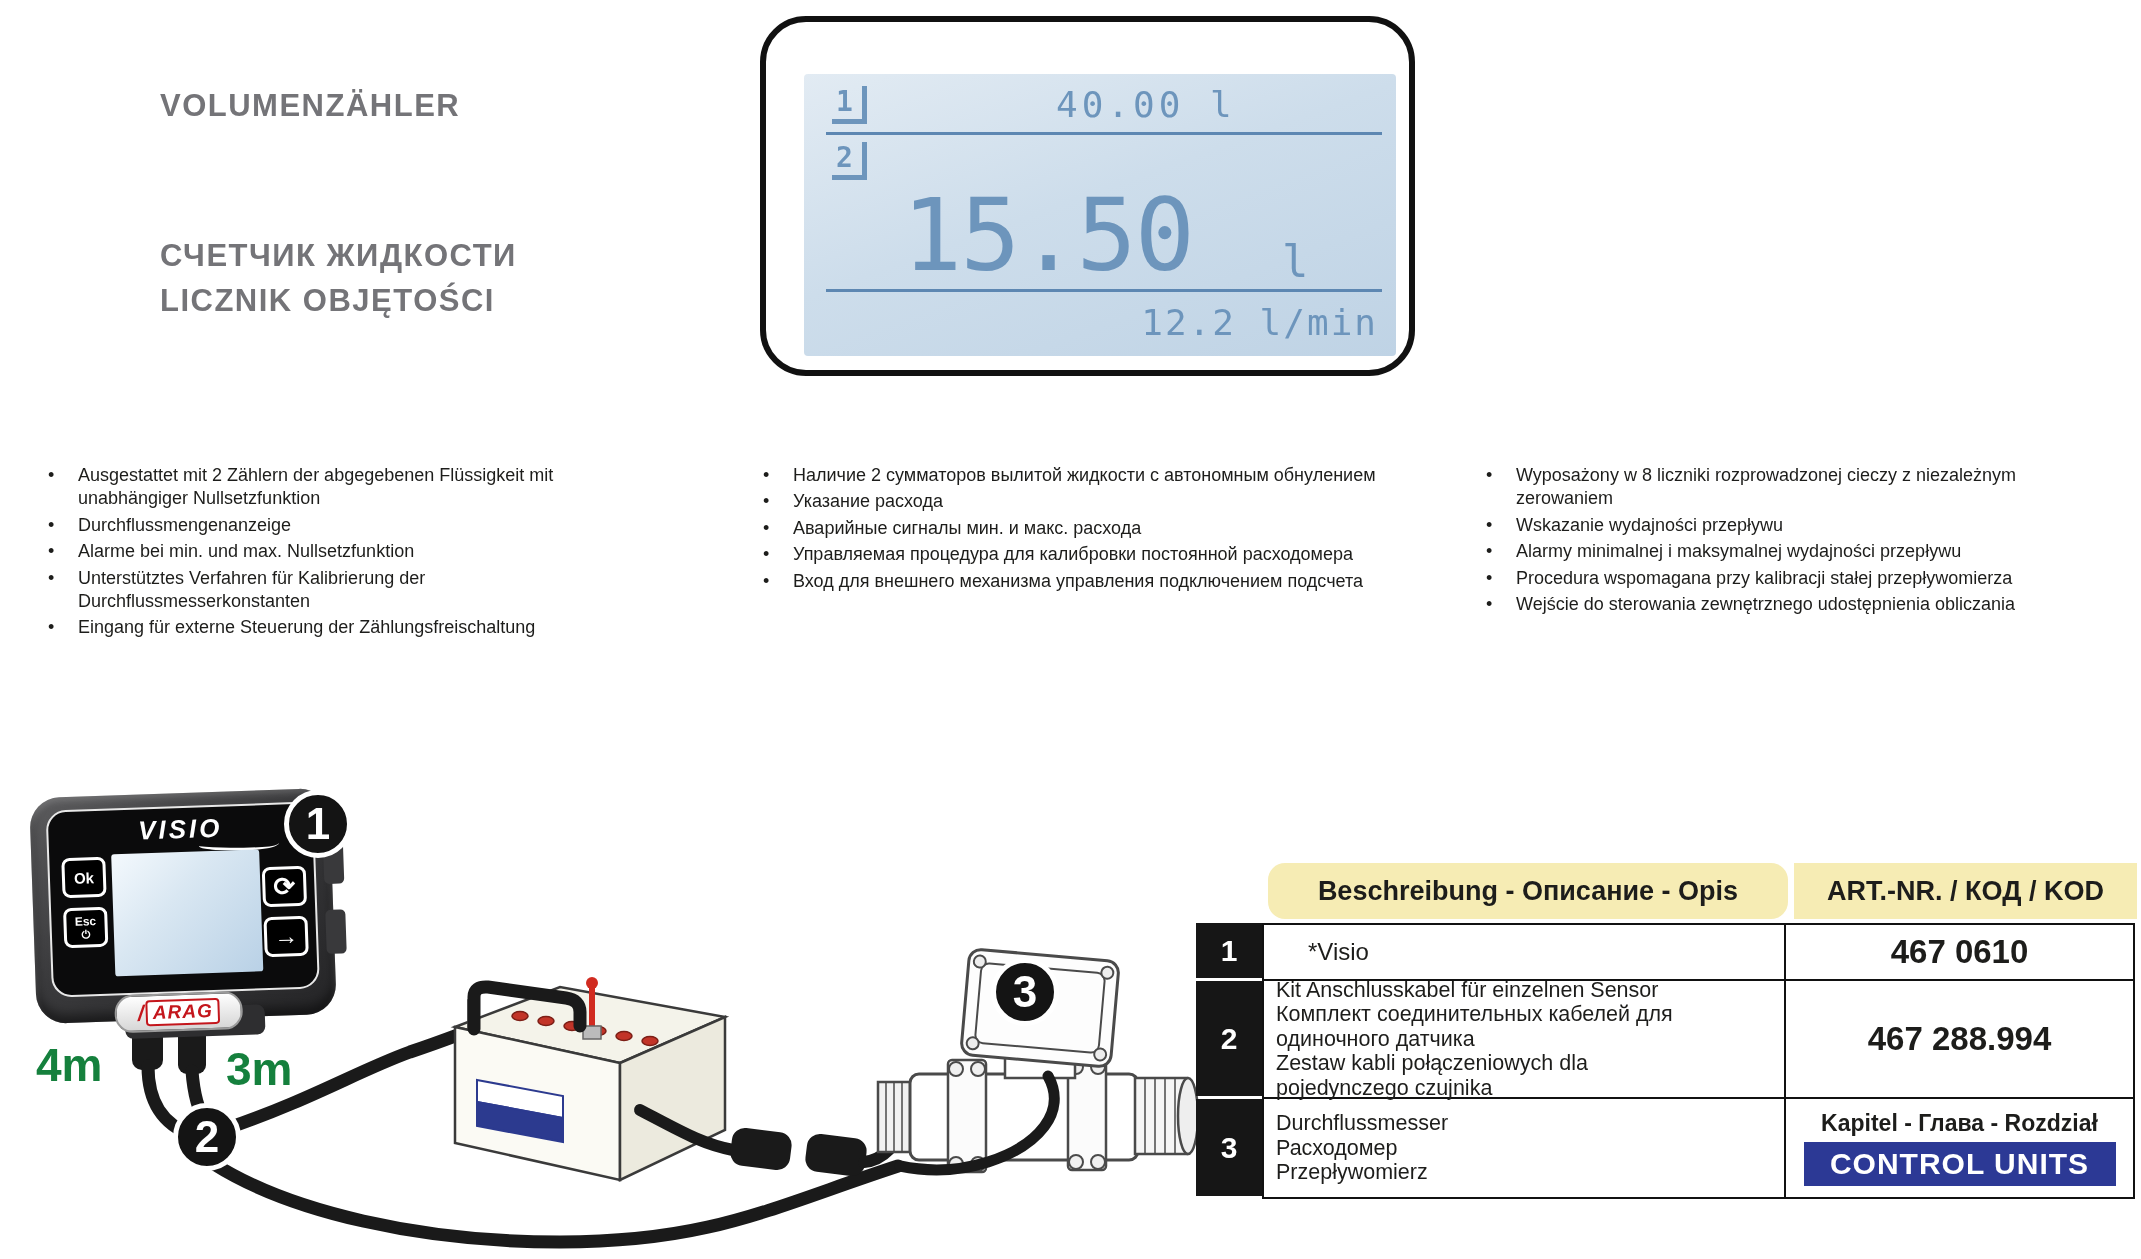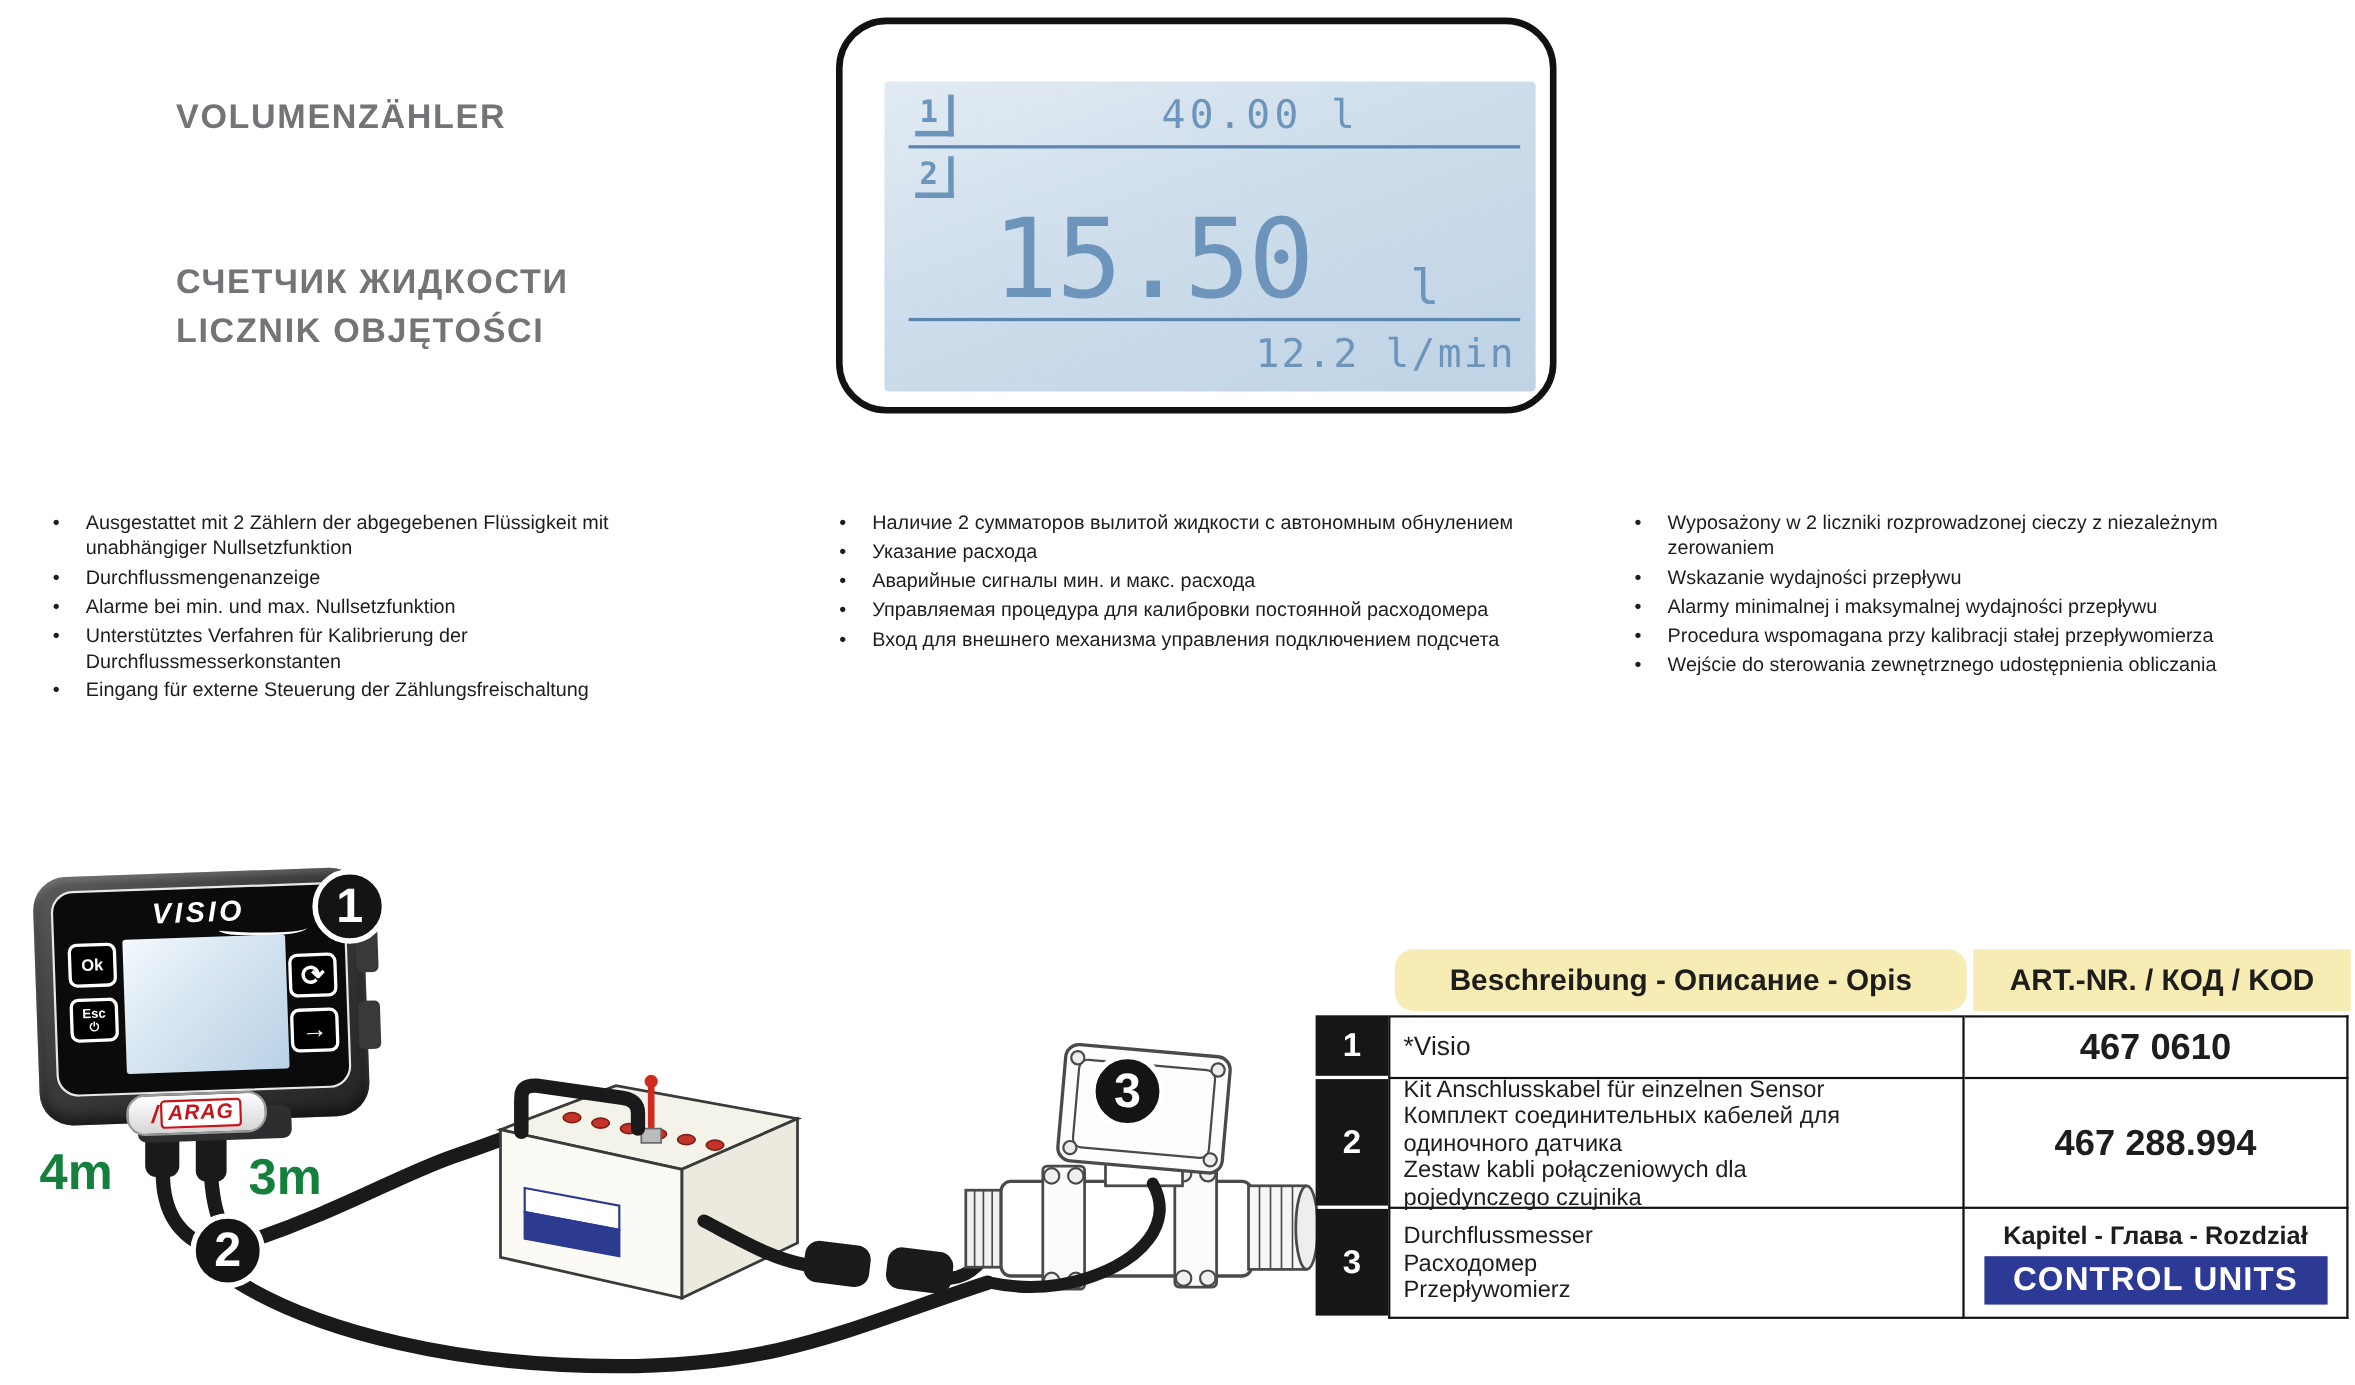--- a/index.html
+++ b/index.html
@@ -83,21 +83,21 @@
   .numcol{width:66px;background:#161616;color:#fff;font-weight:bold;font-size:30px;
           display:flex;align-items:center;justify-content:center;margin-bottom:3px;}
   .dcell{width:524px;border:2px solid #111;box-sizing:border-box;padding:4px 12px;
          display:flex;flex-direction:column;justify-content:center;}
   .ccell{width:349px;border:2px solid #111;border-left:none;box-sizing:border-box;
          display:flex;flex-direction:column;align-items:center;justify-content:center;}
   .body-row2 .dcell,.body-row2 .ccell,.body-row3 .dcell,.body-row3 .ccell{border-top:none;}
   .r1{height:58px;} .r2{height:118px;} .r3{height:100px;}
   .codeval{font-weight:bold;font-size:33px;}
   .dline{line-height:1.14;font-size:21.5px;}
-  .dline.solo{font-size:24px;}
+  .dline.solo{font-size:24px;margin-left:32px;}
   .chap{font-weight:bold;font-size:23px;margin-bottom:5px;}
   .chap-btn{background:#2c3995;color:#fff;font-weight:bold;font-size:30px;letter-spacing:1px;
             padding:5px 0;width:312px;text-align:center;}
 </style>
 </head>
 <body>
 
 <div class="page">
 
   <div class="title t1">VOLUMENZÄHLER</div>
@@ -130,21 +130,21 @@
       <ul>
     <li>Наличие 2 сумматоров вылитой жидкости с автономным обнулением</li>
     <li>Указание расхода</li>
     <li>Аварийные сигналы мин. и макс. расхода</li>
     <li>Управляемая процедура для калибровки постоянной расходомера</li>
     <li>Вход для внешнего механизма управления подключением подсчета</li>
   </ul>
     </div>
   <div class="feat pl">
       <ul>
-    <li>Wyposażony w 2 liczniki rozprowadzonej cieczy z niezależnym zerowaniem</li>
+    <li>Wyposażony w 8 liczniki rozprowadzonej cieczy z niezależnym zerowaniem</li>
     <li>Wskazanie wydajności przepływu</li>
     <li>Alarmy minimalnej i maksymalnej wydajności przepływu</li>
     <li>Procedura wspomagana przy kalibracji stałej przepływomierza</li>
     <li>Wejście do sterowania zewnętrznego udostępnienia obliczania</li>
   </ul>
     </div>
 
   <svg class="illu-svg" width="1230" height="479" viewBox="0 0 1230 479">
 
     <rect x="120" y="222" width="36" height="28" rx="5" fill="#161616"></rect>

